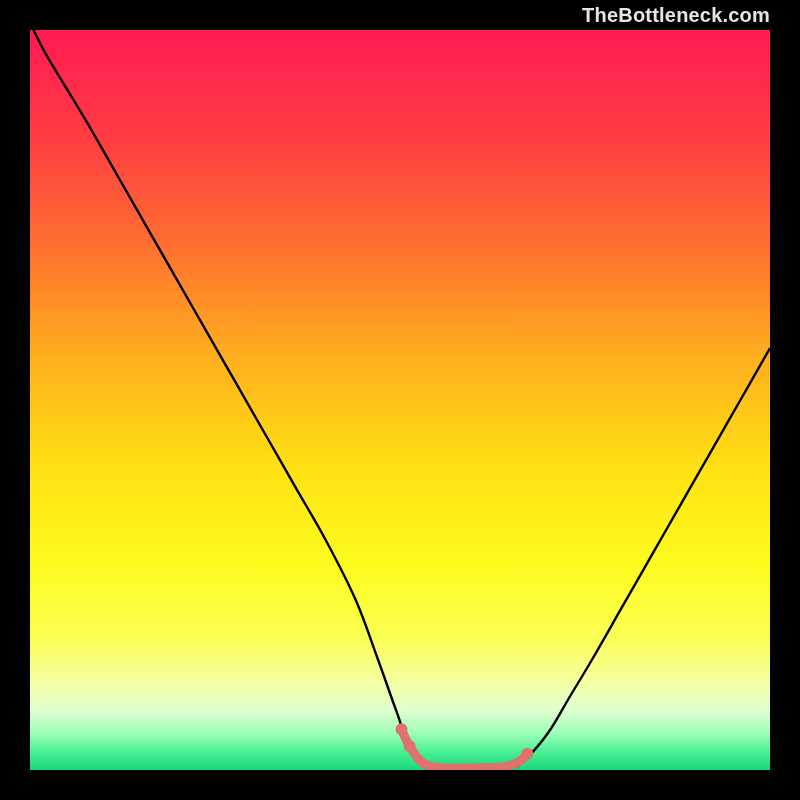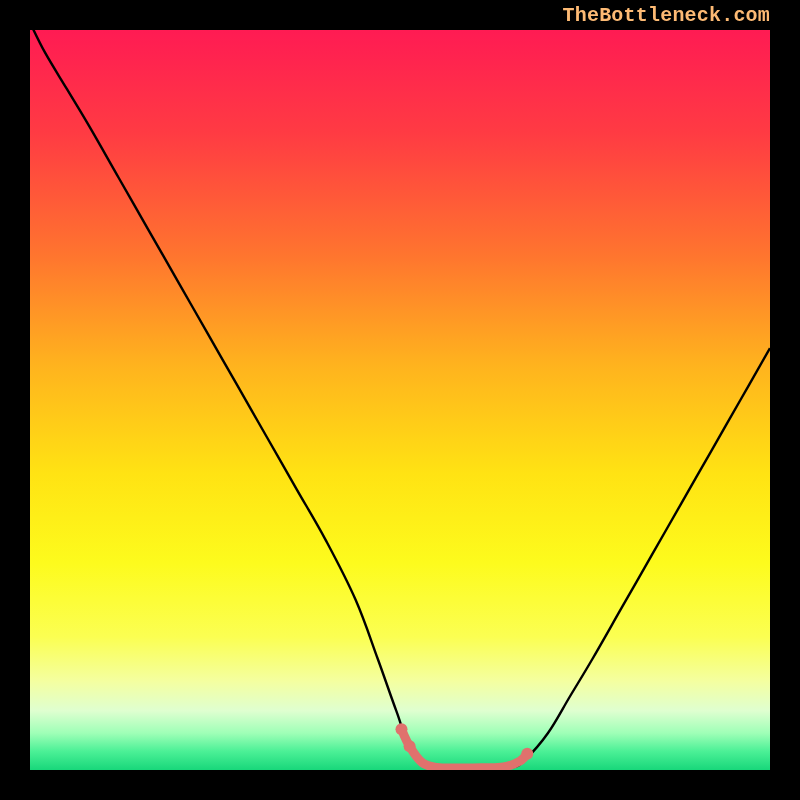--- a/index.html
+++ b/index.html
@@ -20,24 +20,24 @@
   }
   .gradient {
     position: absolute;
     inset: 0;
     
   }
   .watermark {
     position: absolute;
     top: 4px;
     right: 30px;
-    font-family: Liberation Mono, monospace;
+    font-family: Liberation Sans, sans-serif;
     font-size: 20px;
     font-weight: bold;
-    color: #fdba74;
+    color: #e5e5e5;
     letter-spacing: 0.2px;
   }
   svg.curve {
     position: absolute;
     inset: 0;
     width: 740px;
     height: 740px;
   }
 </style>
 </head>

